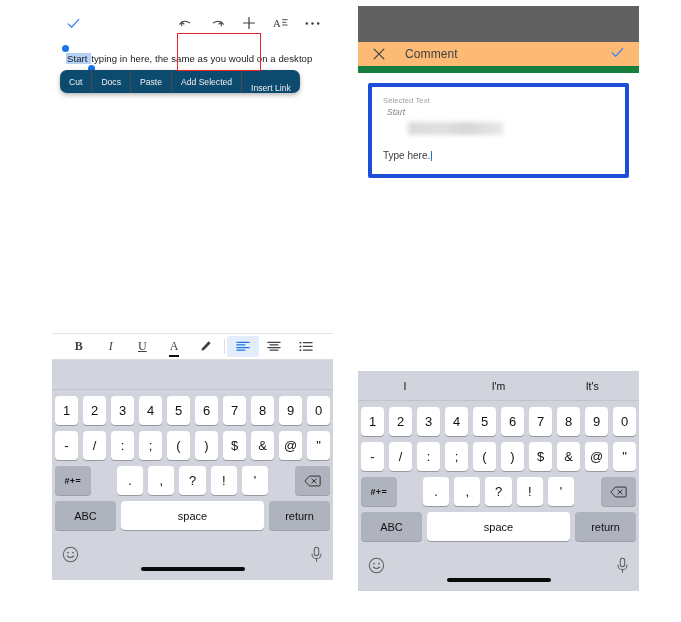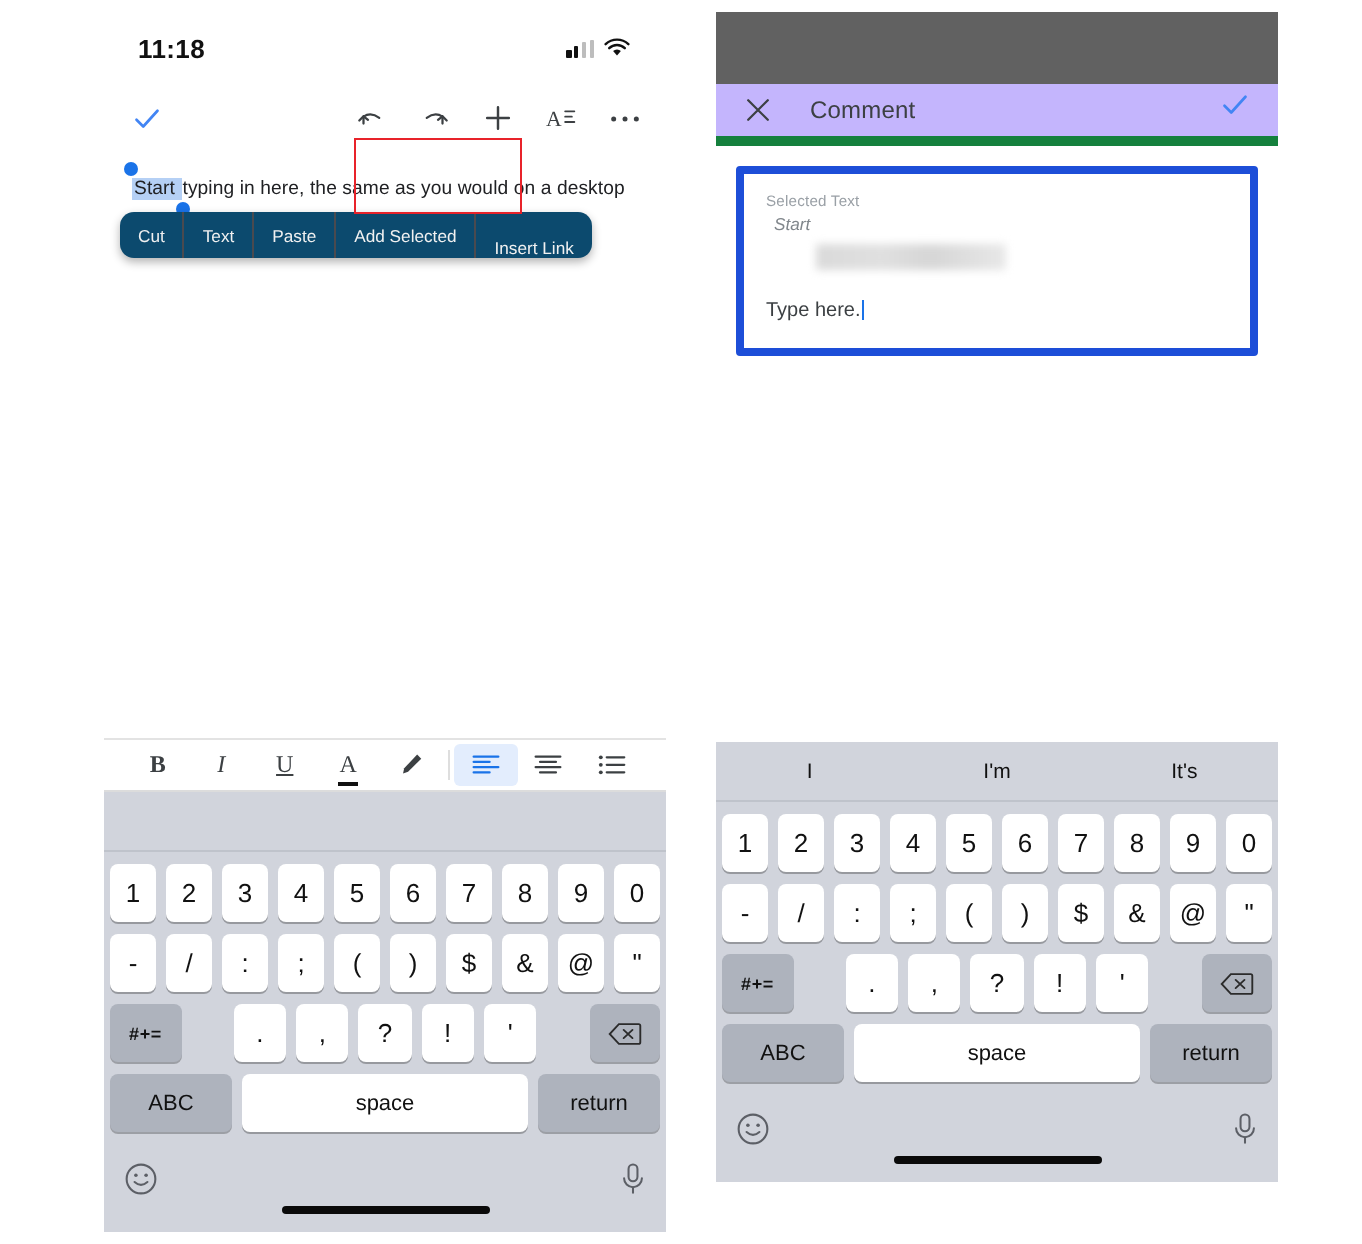--- a/index.html
+++ b/index.html
@@ -218,22 +218,22 @@
     background: #0a0a0a;
     border-radius: 3px;
   }
 
   
   .cm-header {
     height: 31px;
     display: flex;
     align-items: center;
     padding: 0 14px;
-    background: #c4b5fd;
-    border-bottom: 5px solid #15803d;
+    background: #fdba74;
+    border-bottom: 7px solid #15803d;
   }
   .cm-title {
     font-size: 12px;
     color: #3c4043;
     margin-left: 19px;
     letter-spacing: .1px;
   }
   .cm-check { margin-left: auto; color: #4285f4; }
   .cm-body {
     background: #fff;
@@ -277,36 +277,20 @@
     margin-left: 1px;
   }
 </style>
 </head>
 <body>
 
 <div class="page">
 
   <div class="phone left">
 
-    <div class="statusbar">
-      <span class="status-time">11:18</span>
-      <span class="status-icons">
-        <span class="sig">
-            <i></i>
-            <i></i>
-            <i></i>
-            <i></i>
-          </span>
-        <svg width="13" height="10" viewBox="0 0 16 12">
-          <path d="M8 10.6 L10.4 7.9 A3.4 3.4 0 0 0 5.6 7.9 Z" fill="#111"></path>
-          <path d="M3.2 6.1 A6.9 6.9 0 0 1 12.8 6.1" stroke="#111" stroke-width="1.5" fill="none" stroke-linecap="round"></path>
-          <path d="M1 3.6 A10.3 10.3 0 0 1 15 3.6" stroke="#111" stroke-width="1.5" fill="none" stroke-linecap="round"></path>
-        </svg>
-      </span>
-    </div>
 
     <div class="doc-toolbar">
       <span class="icon-btn check-blue">
         <svg width="15" height="15" viewBox="0 0 20 20">
             <path d="M3 10.5 L7.5 15 L17 4.5" stroke="#4285f4" stroke-width="1.8" fill="none" stroke-linecap="round" stroke-linejoin="round"></path>
           </svg>
       </span>
       <span class="tb-right">
         <span class="icon-btn">
           <svg width="15" height="13" viewBox="0 0 20 16">
@@ -345,21 +329,21 @@
       <div class="doc-text">
         <span class="sel">
           <span>Start</span>
           <span class="handle start"></span>
           <span class="handle end"></span>
         </span><span> typing in here, the same as you would on a desktop version of Google Docs.</span>
       </div>
 
       <div class="ctx-menu">
         <span class="ctx-item">Cut</span>
-        <span class="ctx-item">Text</span>
+        <span class="ctx-item">Docs</span>
         <span class="ctx-item">Paste</span>
         <span class="ctx-item">Add Selected</span>
         <span class="ctx-item">Insert Link</span>
       </div>
       <div class="ctx-highlight"></div>
     </div>
 
     <div class="fmt-bar">
       <span class="fmt-btn">
           <span class="glyph-b">B</span>

